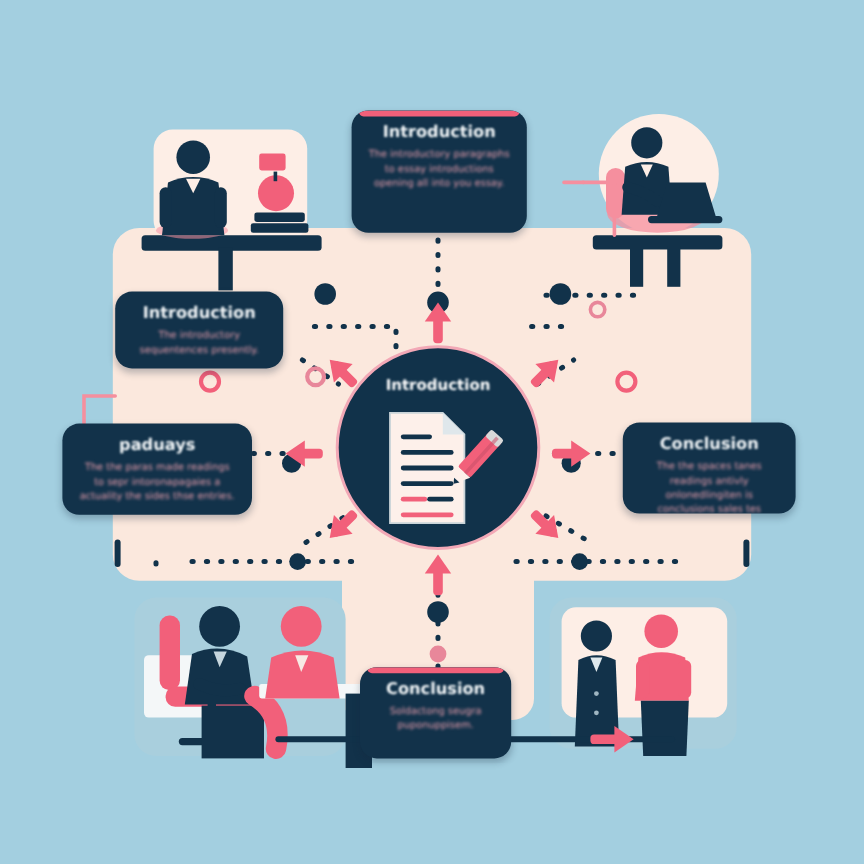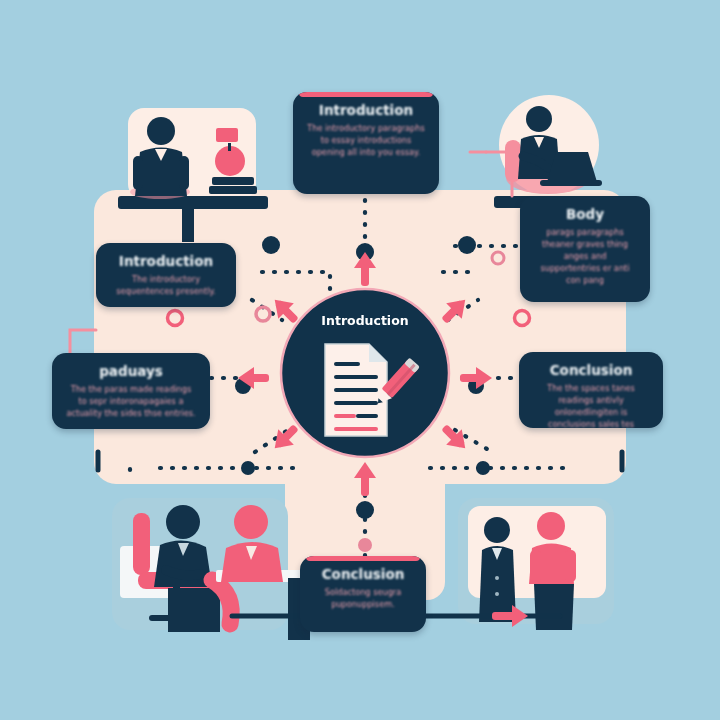--- a/index.html
+++ b/index.html
@@ -269,24 +269,20 @@
   <div class="node" id="node-left-upper" style="left:96px;top:243px;width:140px;height:64px;">
     <div class="title">Introduction</div>
     <div class="body">The introductory sequentences presently.</div>
   </div>
 
   <div class="node" id="node-left-lower" style="left:52px;top:353px;width:158px;height:76px;">
     <div class="title">paduays</div>
     <div class="body">The the paras made readings to sepr intoronapagaies a actuality the sides thse entries.</div>
   </div>
 
-  <div class="node" id="node-right-upper" style="left:520px;top:196px;width:130px;height:106px;">
-    <div class="title">Body</div>
-    <div class="body">parags paragraphs theaner graves thing anges and supportentries er anti con pang</div>
-  </div>
 
   <div class="node" id="node-right-lower" style="left:519px;top:352px;width:144px;height:76px;">
     <div class="title">Conclusion</div>
     <div class="body">The the spaces tanes readings antivly onlonedlingiten is conclusions sales tes workings.</div>
   </div>
 
   <div class="node" id="node-bottom-center" style="left:300px;top:556px;width:126px;height:76px;">
     <div class="accent"></div>
     <div class="title">Conclusion</div>
     <div class="body">Soldactong seugra puponuppisem.</div>

